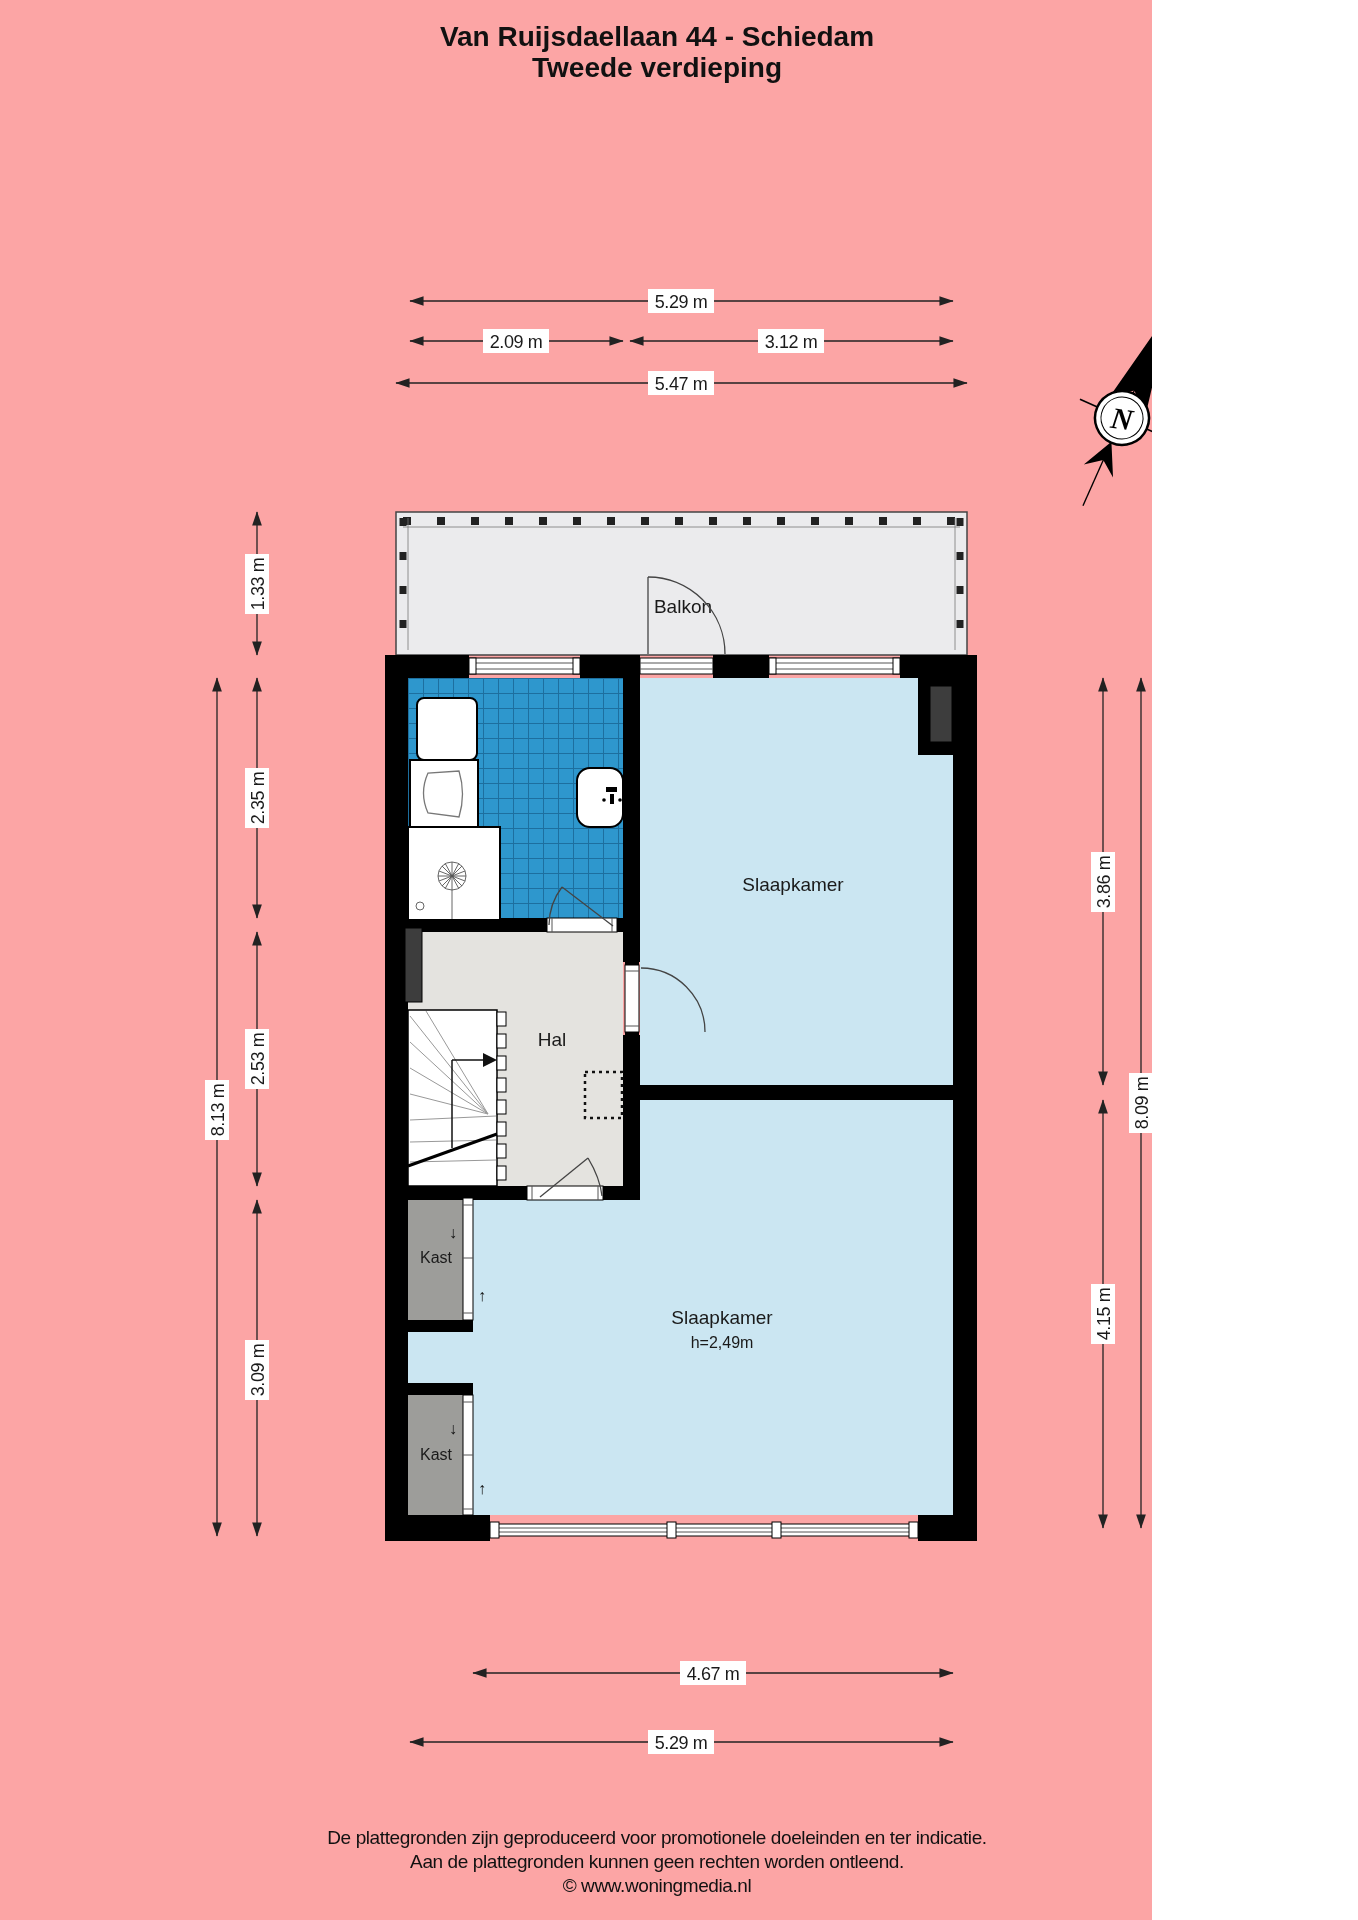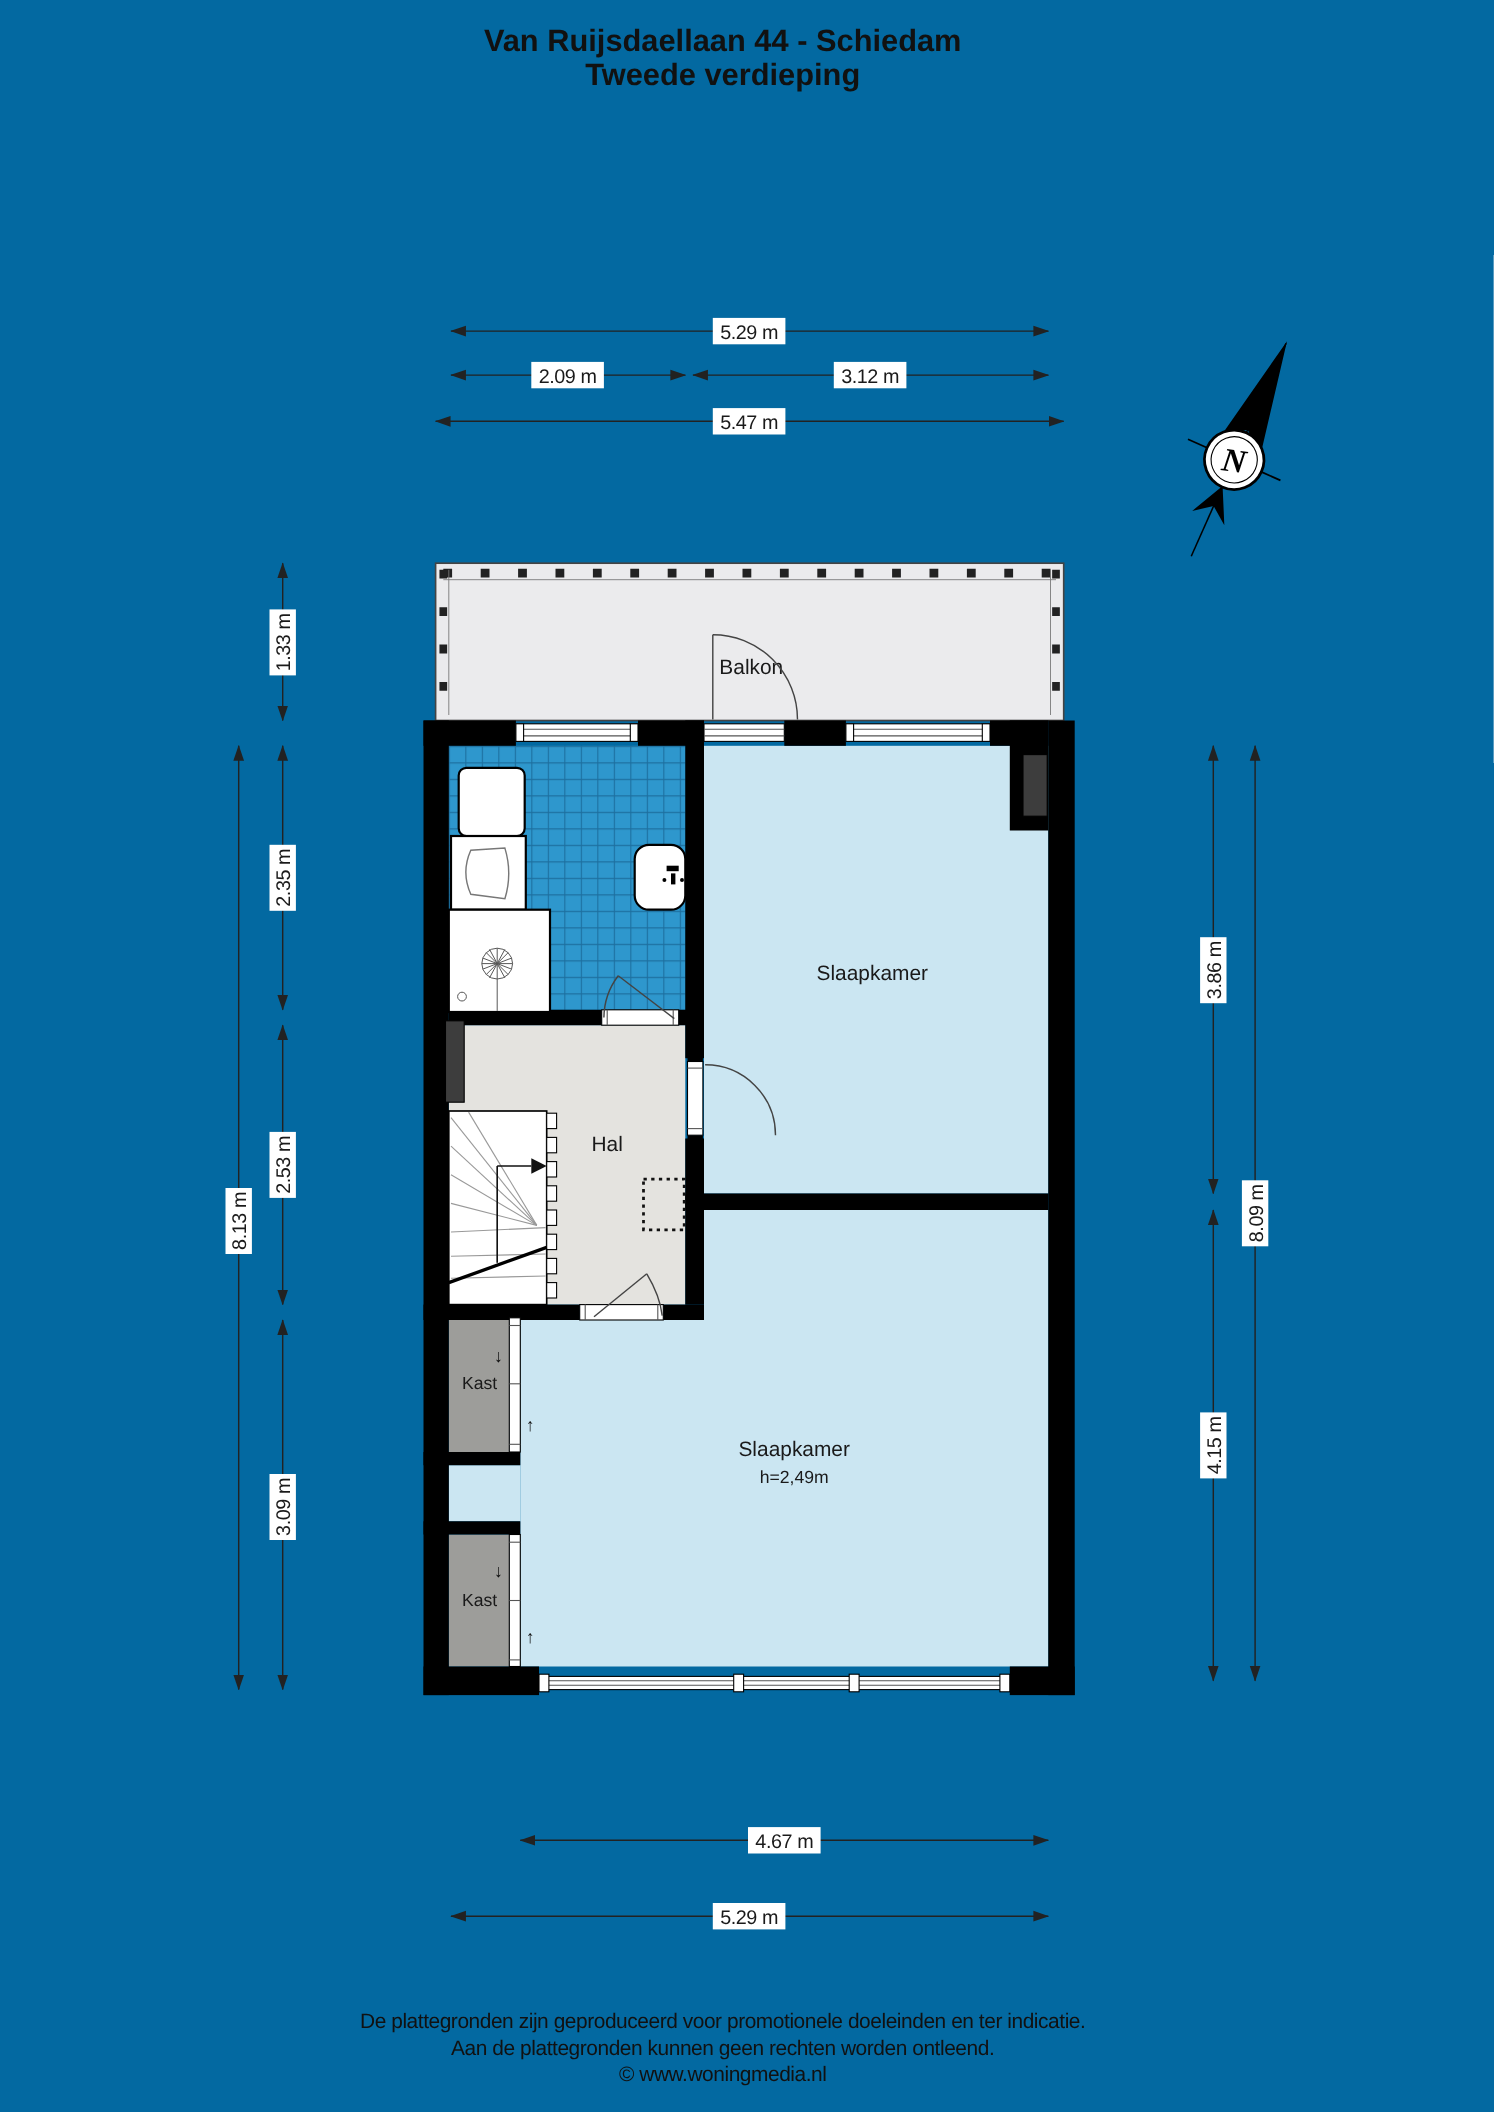--- a/index.html
+++ b/index.html
@@ -1,16 +1,16 @@
 <!DOCTYPE html>
 <html><head>
 <meta charset="utf-8">
 <style>
   html,body{margin:0;padding:0;background:#ffffff;}
-  .page{position:relative;width:1358px;height:1920px;background:#0369a1;overflow:hidden;
+  .page{position:relative;width:1152px;height:1920px;background:#fca5a5;overflow:hidden;
         font-family:"Liberation Sans", sans-serif;}
   svg{position:absolute;left:0;top:0;}
   .t-title{font:bold 28px "Liberation Sans", sans-serif;fill:#111;}
   .t-room{font:19px "Liberation Sans", sans-serif;fill:#1a1a1a;}
   .t-room-sm{font:16px "Liberation Sans", sans-serif;fill:#1a1a1a;}
   .t-dim{font:18px "Liberation Sans", sans-serif;fill:#1a1a1a;letter-spacing:-0.4px;}
   .t-foot{font:19px "Liberation Sans", sans-serif;fill:#111;letter-spacing:-0.4px;}
   .t-arrow{font:16px "Liberation Sans", sans-serif;fill:#111;}
   .t-north{font:italic bold 30px "Liberation Serif", serif;fill:#000;}
   .dimline{stroke:#222;stroke-width:1.3;}

